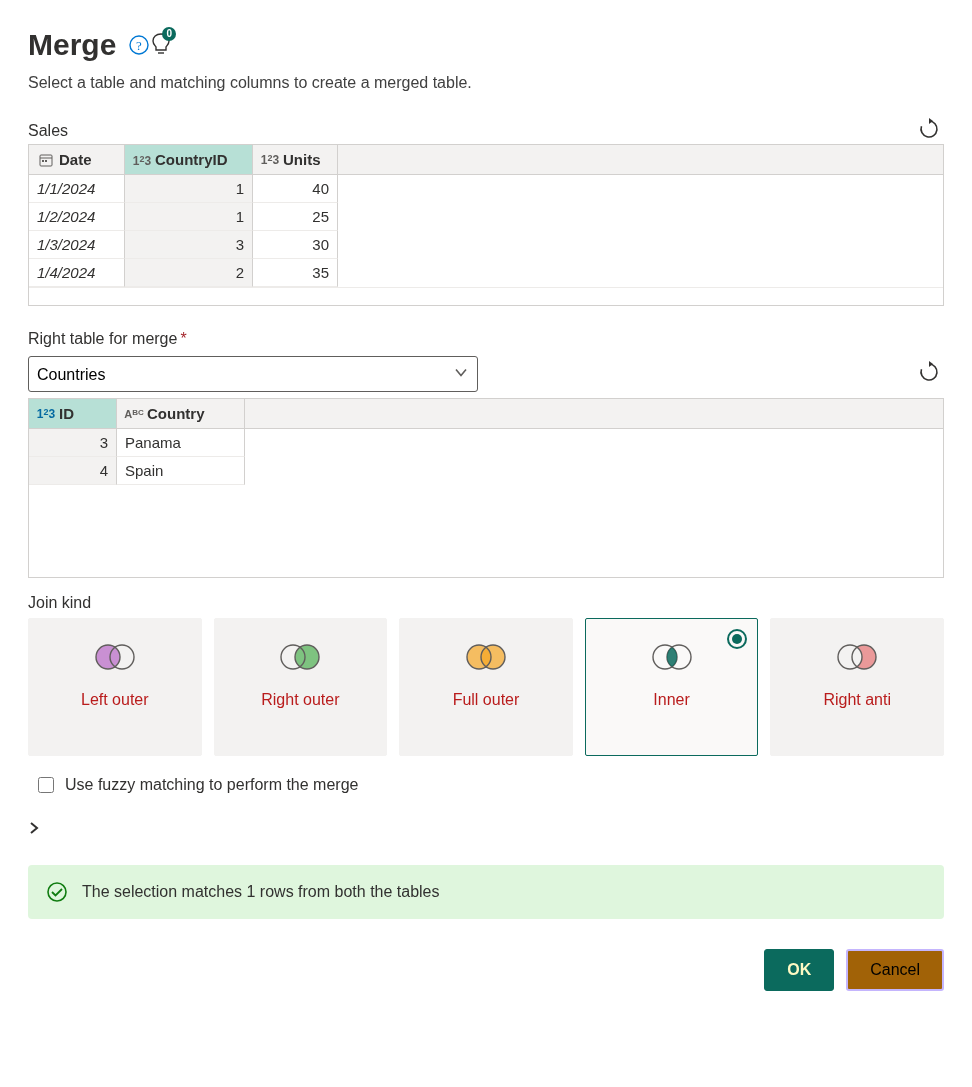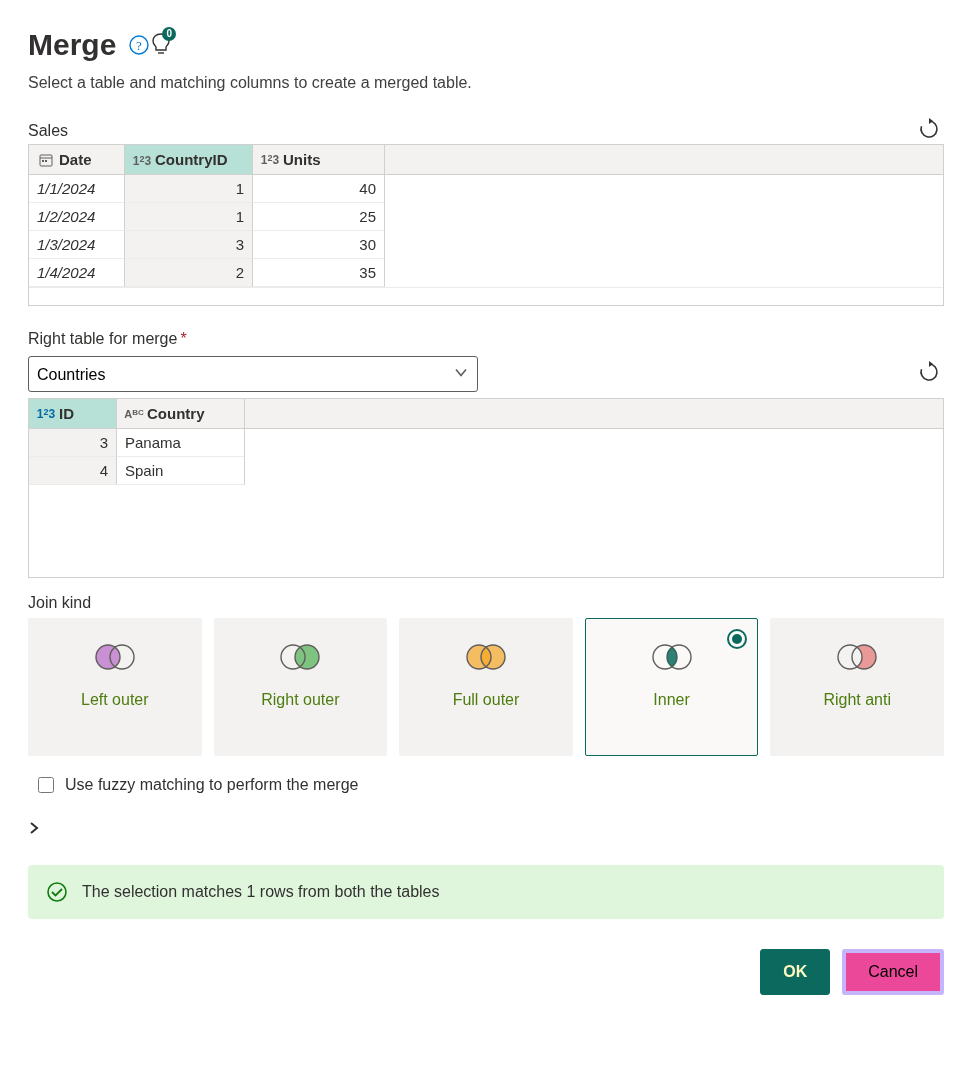--- a/index.html
+++ b/index.html
@@ -31,21 +31,21 @@
   .dt-cell { border-right:1px solid #d2d0ce; border-bottom:1px solid #edebe9;
              padding:5px 8px; font-size:15px; background:#fff; }
   .dt-cell.date { text-align:left; font-style:italic; }
   .dt-cell.num { text-align:right; }
   .dt-row.alt .dt-cell.shaded { background:#f3f2f1; }
   .dt-cell.shaded { background:#f3f2f1; }
   .table-pad { height:18px; border-top:1px solid #edebe9; }
 
   .w-date { width:96px; }
   .w-cid  { width:128px;align-items:flex-end; }
-  .w-units{ width:132px; }
+  .w-units{ width:85px; }
   .w-id   { width:88px; }
   .w-country{ width:128px; }
 
   .type-icon { width:18px; display:inline-flex; justify-content:center; }
 
   .select-box { position:relative; width:450px; margin:4px 0 0; }
   .select-box select {
     width:100%; height:36px; font-size:16px; padding:4px 30px 4px 8px;
     border:1px solid #605e5c; border-radius:3px; background:#fff;
     appearance:none; -webkit-appearance:none;
@@ -62,37 +62,37 @@
   .join-card { flex:1; background:#f3f2f1; border:1px solid #f3f2f1;
                border-radius:2px; padding:22px 8px 14px;
                display:flex; flex-direction:column; align-items:center;
                cursor:pointer; position:relative; min-height:138px; }
   .join-card.selected { border:1px solid #0b6a5d; background:#faf9f8; }
   .radio-dot { position:absolute; top:10px; right:10px; width:20px; height:20px;
                border-radius:50%; border:2px solid #0b6a5d; display:none;
                align-items:center; justify-content:center; }
   .radio-dot::after { content:""; width:10px; height:10px; border-radius:50%; background:#0b6a5d; }
   .join-card.selected .radio-dot { display:flex; }
-  .join-label { margin-top:14px; font-size:16px; color:#4d7c0f; text-align:center; line-height:1.25; }
+  .join-label { margin-top:14px; font-size:16px; color:#b91c1c; text-align:center; line-height:1.25; }
   .venn { width:48px; height:32px; }
 
   .fuzzy-check { display:flex; align-items:center; gap:8px; margin:18px 0 0 6px; font-size:16px; }
   .fuzzy-check input { width:16px; height:16px; }
 
   .fuzzy-options { display:flex; align-items:center; gap:8px; margin:22px 0 0 0;
                    font-size:18px; font-weight:600; cursor:pointer; }
 
   .match-banner { display:flex; align-items:center; gap:14px;
                   background:#dff6dd; border-radius:4px; padding:16px 18px;
                   margin-top:26px; font-size:16px; }
   .match-banner .check-icon svg { display:block; }
 
   .footer-btns { display:flex; justify-content:flex-end; gap:12px; margin-top:30px; }
   .btn { font-size:16px; padding:10px 22px; border-radius:3px; cursor:pointer;
-         border:4px solid #c4b5fd; background:#ec4899; }
+         border:2px solid #c4b5fd; background:#a16207; }
   .btn.primary { background:#0b6a5d; color:#fef9c3; border:1px solid #0b6a5d; font-weight:600; }
 
   .tips-wrap { position:relative; }
   .tips-badge { position:absolute; top:-4px; right:-4px; background:#0b6a5d; color:#fff;
                 border-radius:50%; width:14px; height:14px; font-size:10px;
                 display:flex; align-items:center; justify-content:center; font-weight:600; }
 </style>
 </head>
 <body>
 

